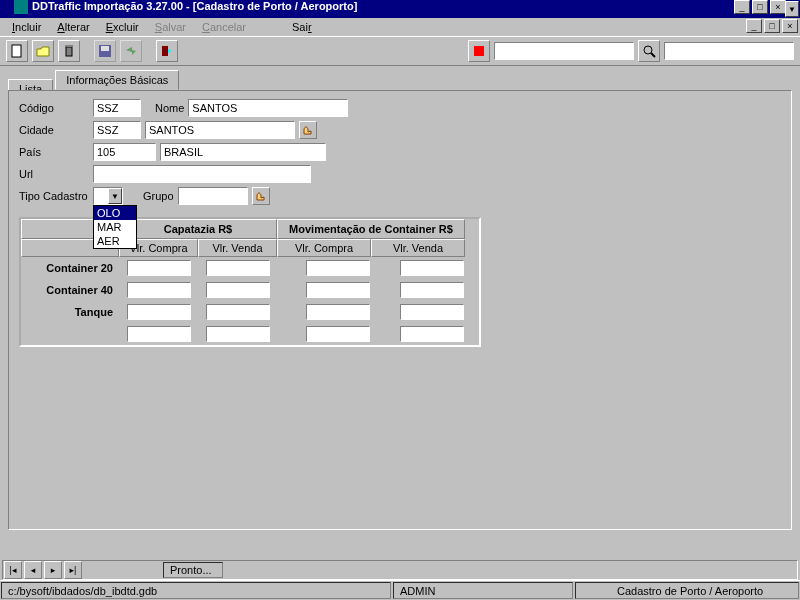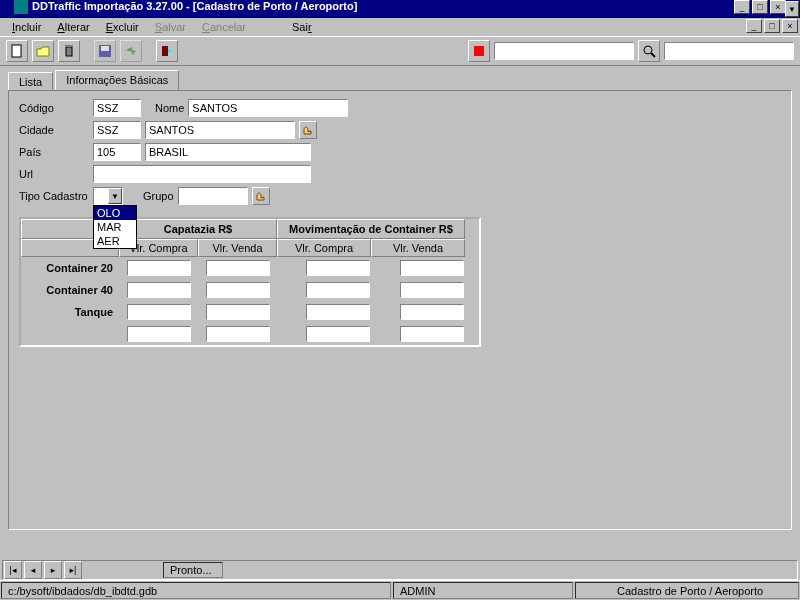--- a/index.html
+++ b/index.html
@@ -17,21 +17,21 @@
   .menuitem.disabled { color:#808080; }
   .childbtns { position:absolute; right:2px; top:1px; display:flex; gap:2px; }
 
   .toolbar { background:#c0c0c0; height:30px; border-top:1px solid #fff; border-bottom:1px solid #808080; display:flex; align-items:center; padding:0 6px; gap:4px; }
   .tbtn { width:22px;height:22px;border:1px solid #fff;border-right-color:#808080;border-bottom-color:#808080;background:#c0c0c0;display:flex;align-items:center;justify-content:center; }
   .tsep { width:6px; }
 
   .tabs { display:flex; padding:4px 8px 0 8px; }
   .tab { padding:3px 10px; border:1px solid #fff; border-right-color:#808080; border-bottom:none; background:#c0c0c0; margin-right:2px; position:relative; }
   .tab.active { border-bottom:1px solid #c0c0c0; z-index:2; }
-  .tab.inactive { background:#c0c0c0; top:2px; }
+  .tab.inactive { background:#c0c0c0; top:9px; }
 
   .form-area { margin:0 8px; border:1px solid #fff; border-top-color:#808080; border-left-color:#808080; background:#c0c0c0; padding:8px 10px; height:440px; position:relative; }
   .row { display:flex; align-items:center; margin-bottom:4px; gap:4px; }
   .lbl { width:70px; text-align:left; }
   .inp { background:#fff; border:1px solid #808080; border-right-color:#fff; border-bottom-color:#fff; height:18px; padding:1px 3px; }
   .lookup { width:18px;height:18px;background:#c0c0c0;border:1px solid #fff;border-right-color:#808080;border-bottom-color:#808080;display:flex;align-items:center;justify-content:center;font-size:10px; }
 
   .dd { position:relative; }
   .dd .inp { width:30px; padding-right:14px; }
   .ddbtn { position:absolute; right:1px; top:1px; width:14px; height:16px; background:#c0c0c0; border:1px solid #fff; border-right-color:#404040; border-bottom-color:#404040; display:flex;align-items:center;justify-content:center; font-size:8px; }
@@ -166,21 +166,21 @@
     <input class="inp" style="width: 150px;" value="SANTOS">
     <div class="lookup">
       <svg width="12" height="12">
           <path d="M2 6c0-2 1-3 2-3s2 1 2 3v2l3-1v3H2z" fill="#ffcc80" stroke="#804000"></path>
         </svg>
     </div>
   </div>
 
   <div class="row">
     <span class="lbl">País</span>
-    <input class="inp" style="width: 48px;" value="105">
+    <input class="inp" style="width: 63px;" value="105">
     <input class="inp" style="width: 166px;" value="BRASIL">
   </div>
 
   <div class="row">
     <span class="lbl">Url</span>
     <input class="inp" style="width: 218px;" value="">
   </div>
 
   <div class="row">
     <span class="lbl">Tipo Cadastro</span>

